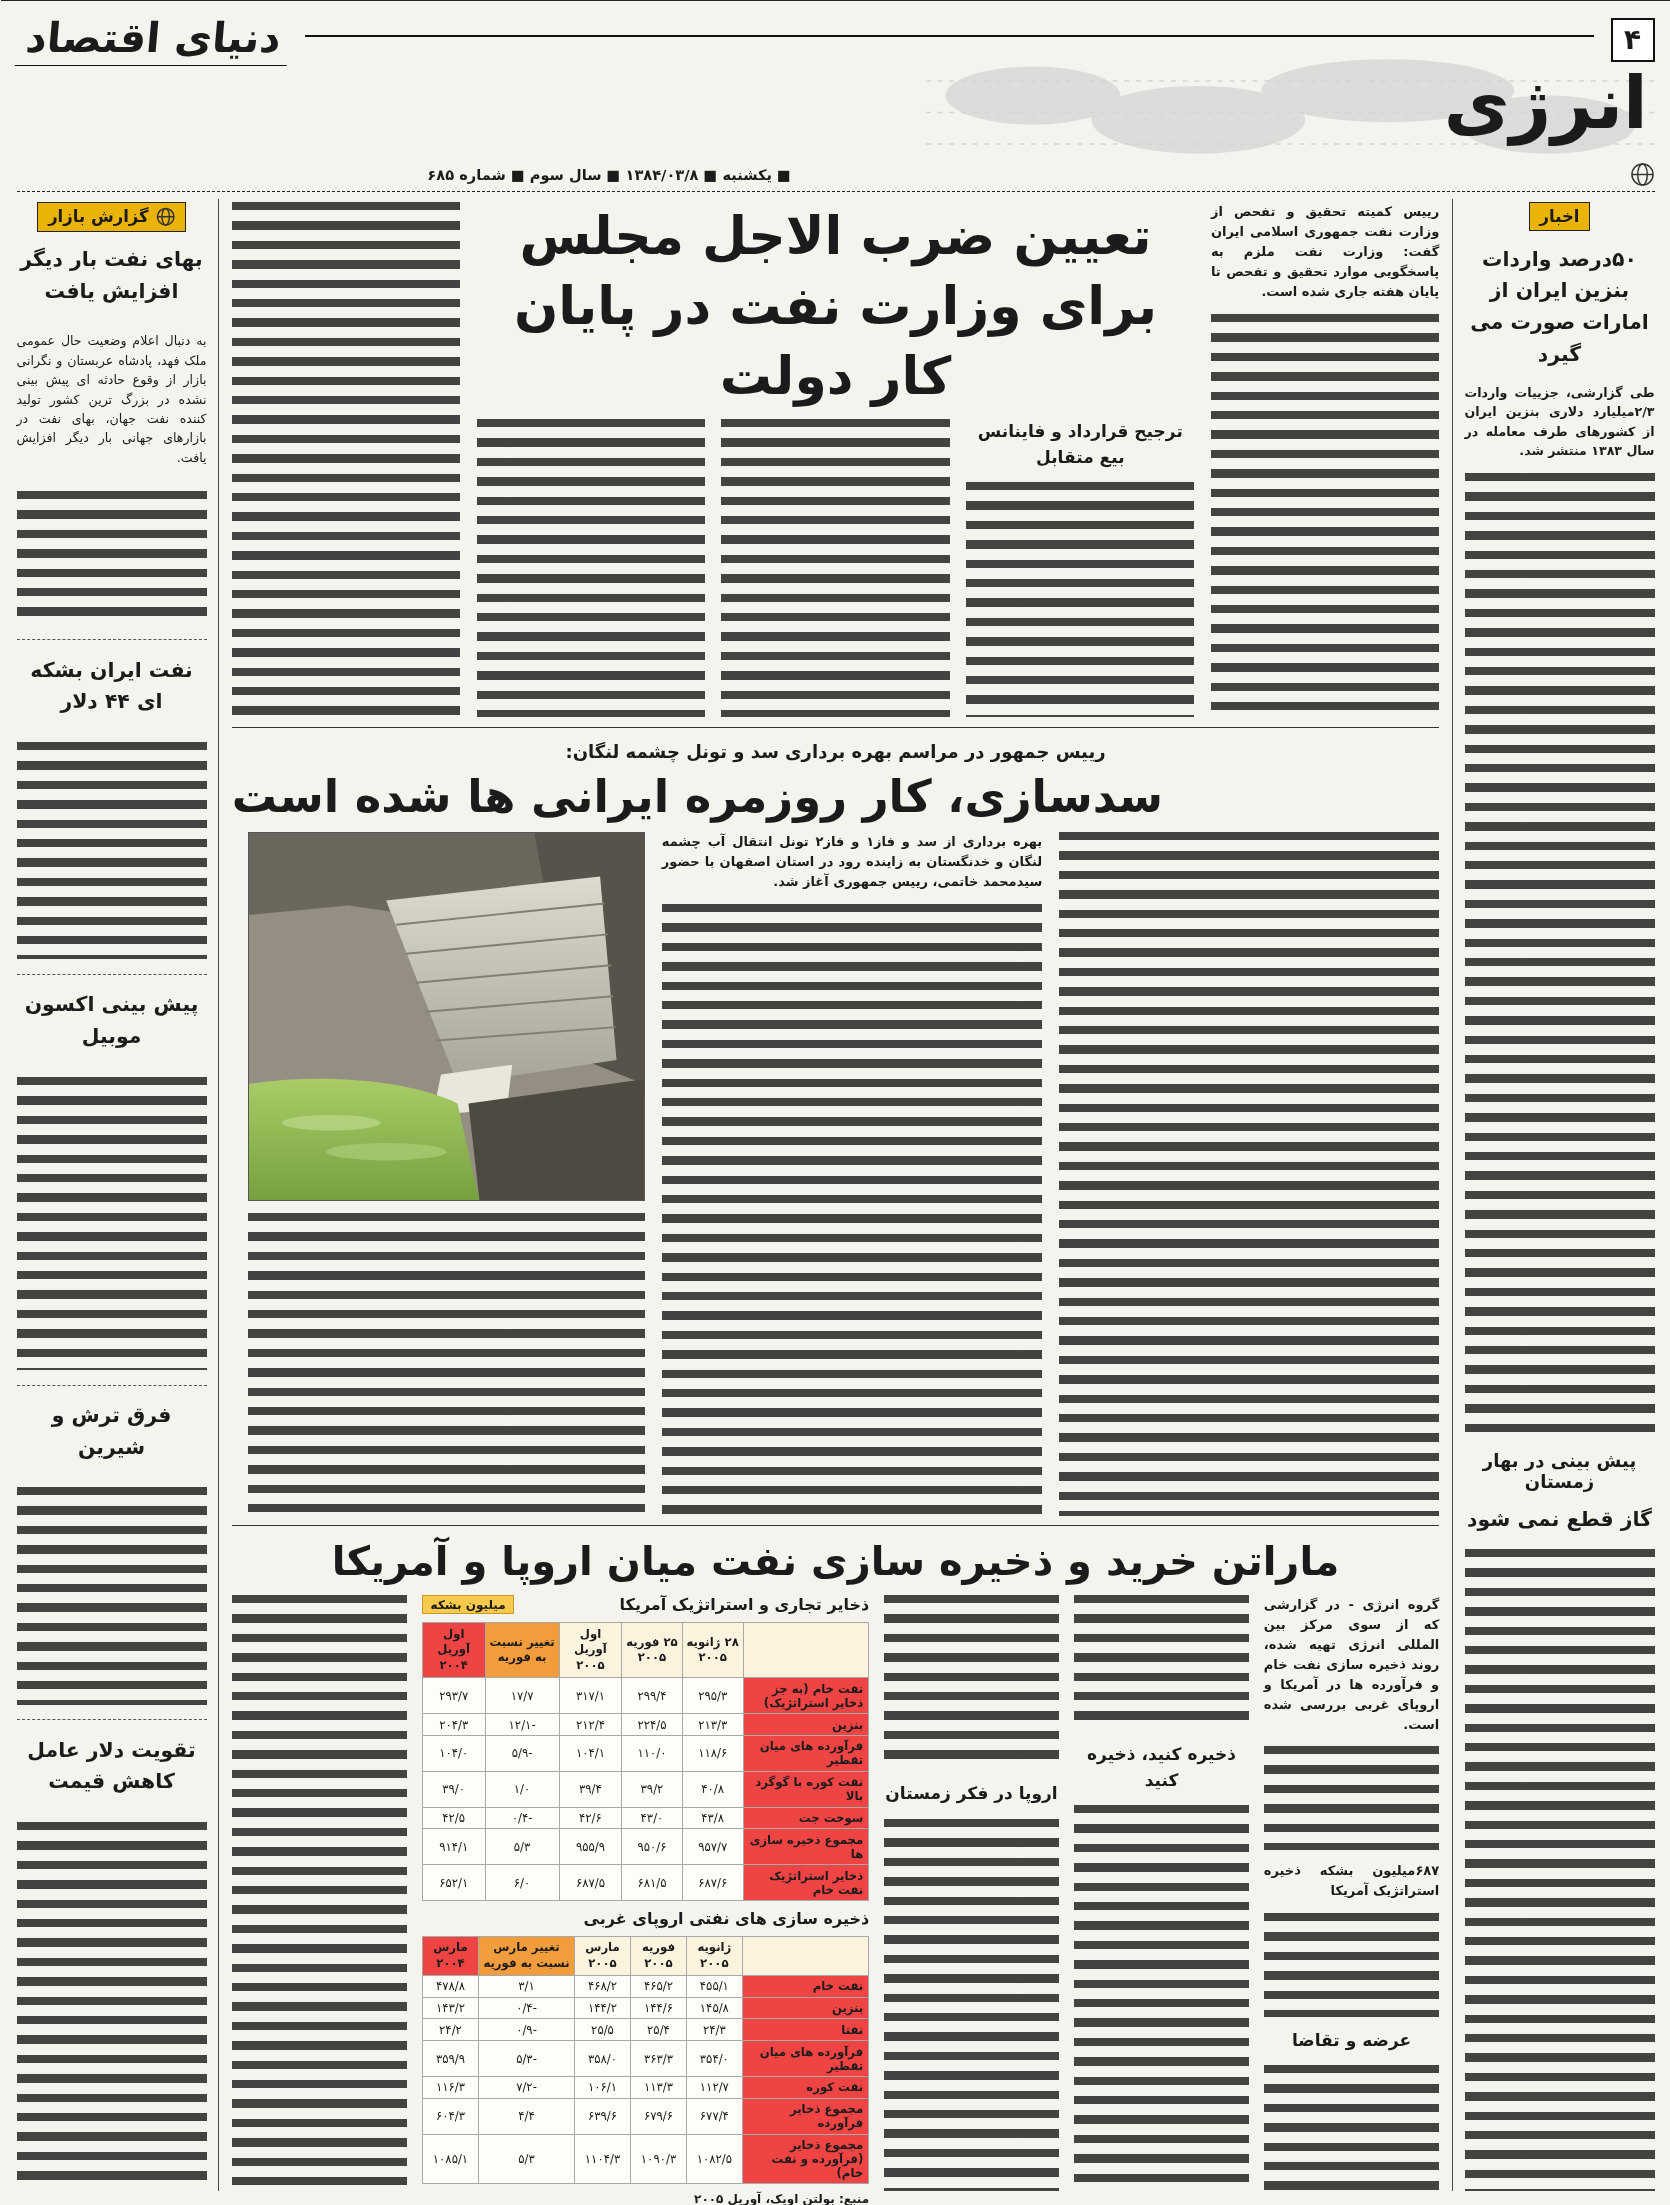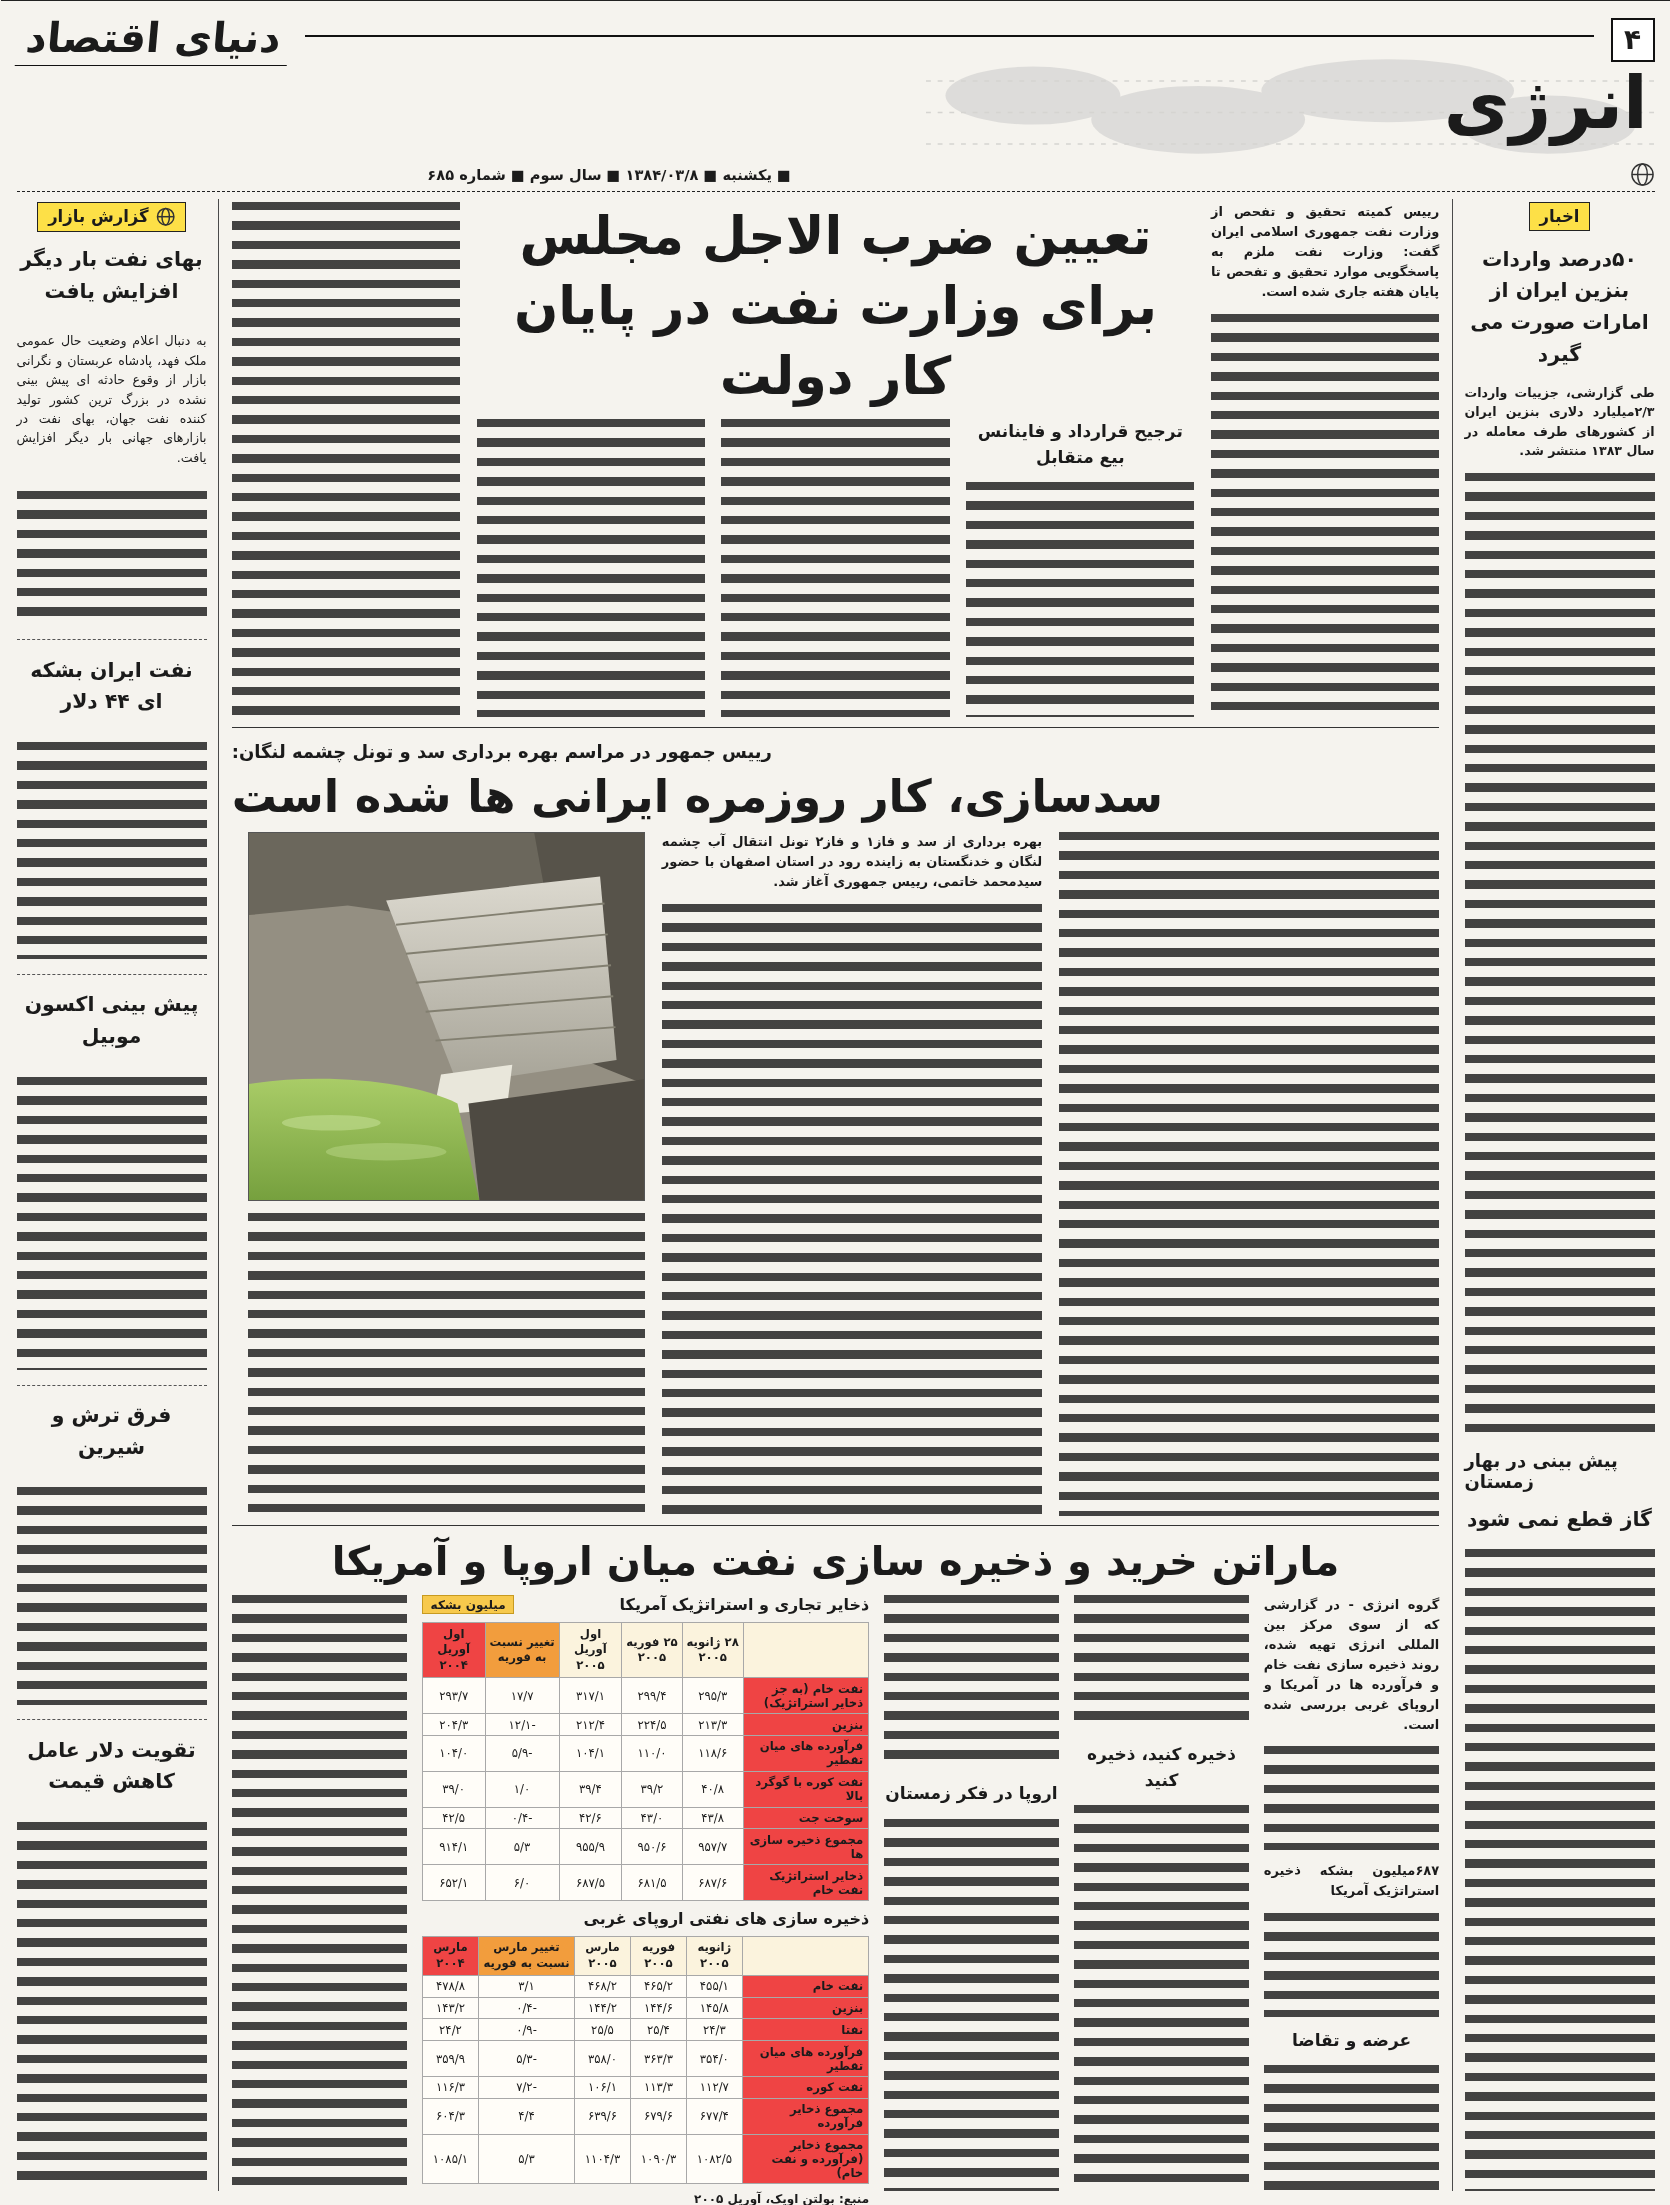--- a/index.html
+++ b/index.html
@@ -25,21 +25,21 @@
   .layout{flex:1;display:grid;grid-template-columns:190px 1fr 190px;gap:0 11.7px;margin-top:7.8px;min-height:0}
   .center{border-right:1.5px solid #4a4a4a;border-left:1.5px solid #4a4a4a;padding:2.9px 12.6px 0;display:flex;flex-direction:column;min-height:0}
   aside{display:flex;flex-direction:column;gap:12.6px;min-height:0;padding-top:2.9px}
 
   
   .tx{background:repeating-linear-gradient(to bottom,rgba(28,28,28,.82) 0 8.3px,transparent 8.3px 19.4px)}
   .grow{flex:1 1 0;min-height:29px}
   .col{display:flex;flex-direction:column;gap:11.7px;min-height:0}
   .lead{font-size:13px;line-height:20px;text-align:justify}
   .b{font-weight:bold}
-  .kicker{font-size:18px;font-weight:bold;text-align:left}
+  .kicker{font-size:18px;font-weight:bold;text-align:center}
   h4.sub{font-size:17px;font-weight:bold;text-align:center;line-height:1.5}
   hr.sec{border:none;border-top:1.5px solid #333;margin:9.7px 0}
 
   
   .top-art{height:515px;display:flex;flex-direction:column}
   .top-grid{flex:1;display:grid;grid-template-columns:repeat(5,1fr);grid-template-rows:209px 1fr;gap:7.8px 16.5px}
   .h1wrap{grid-column:2/5;grid-row:1;display:flex;flex-direction:column;justify-content:flex-end;text-align:center}
   h1{font-size:52px;font-weight:bold;line-height:1.34}
   .lead-col{grid-column:1;grid-row:1/3}
   .tcolA{grid-column:2;grid-row:2}.tcolB{grid-column:3;grid-row:2}.tcolC{grid-column:4;grid-row:2}
@@ -66,21 +66,21 @@
   table{width:100%;border-collapse:collapse;background:#fffdf8}
   th,td{border:1px solid #a8a8a8;font-size:11.7px;padding:3.4px 2.9px;text-align:center;vertical-align:middle}
   thead th{font-weight:bold;background:#fbf3dd;line-height:1.35}
   thead th.hl1{background:#f29d3d}
   thead th.hl2{background:#ef4444}
   tbody th{text-align:right;font-weight:bold;padding-right:4.9px;background:#ef4444}
   .source{font-size:12px;font-weight:bold}
 
   
   .chip{border:1.5px solid #222;padding:3.9px 9.7px;font-size:16.5px;font-weight:bold;align-self:center;display:flex;gap:6.8px;
-        align-items:center;background:#fde047}
+        align-items:center;background:#eab308}
   aside h3{font-size:20.4px;font-weight:bold;text-align:center;line-height:1.55}
   aside .lead{font-size:12.6px;line-height:19.4px}
   .dash-sep{border:none;border-top:1.5px dashed #555;margin:1.9px 0}
   .art{display:flex;flex-direction:column;gap:24px;min-height:0}
 </style>
 </head>
 <body>
 
 <div class="page">
 

